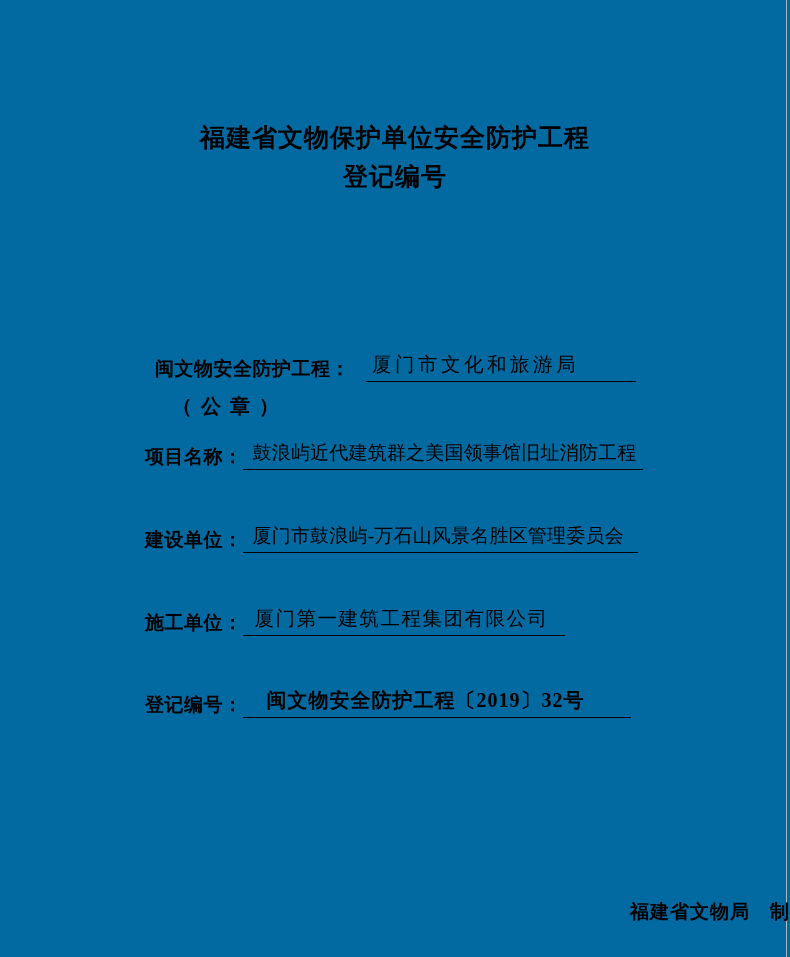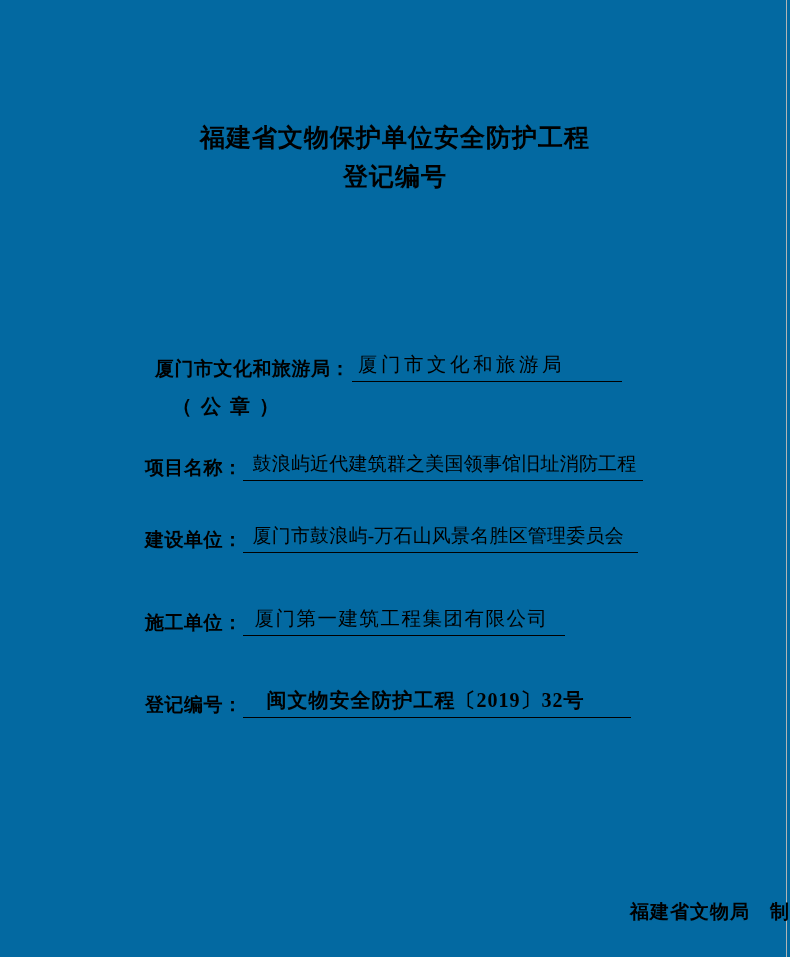--- a/index.html
+++ b/index.html
@@ -52,37 +52,36 @@
     border-bottom: 1.5px solid #000000;
     font-size: 19.5px;
     padding-bottom: 3px;
     vertical-align: bottom;
   }
   .row-dept            { top: 351px; left: 155px; }
   .row-dept .field-value {
     width: 270px;
     padding-left: 6px;
     letter-spacing: 3.5px;
-    margin-left: 2px;
+    margin-left: 16px;
   }
   .row-seal {
     top: 393px;
     left: 172px;
     font-weight: bold;
     font-size: 20px;
     letter-spacing: 2px;
     font-family: Liberation Serif, serif;
   }
   .row-project         { top: 440px; left: 145px; }
   .row-project .field-value {
     width: 400px;
     padding-left: 10px;
     letter-spacing: 0.2px;
     font-size: 19px;
-    margin-top: 11px;
   }
   .row-builder         { top: 523px; left: 145px; }
   .row-builder .field-value {
     width: 395px;
     padding-left: 10px;
     letter-spacing: 0.2px;
     font-size: 19px;
   }
   .row-constructor     { top: 605px; left: 145px; }
   .row-constructor .field-value {
@@ -117,21 +116,21 @@
 <div class="page">
 
   <div class="edge-line"></div>
 
   <div class="title-block">
     <div>福建省文物保护单位安全防护工程</div>
     <div>登记编号</div>
   </div>
 
   <div class="form-row row-dept">
-    <span class="field-label">厦门市文化和旅游局：</span><span class="field-value">厦门市文化和旅游局</span>
+    <span class="field-label">闽文物安全防护工程：</span><span class="field-value">厦门市文化和旅游局</span>
   </div>
 
   <div class="form-row row-seal">（ 公 章 ）</div>
 
   <div class="form-row row-project">
     <span class="field-label">项目名称：</span><span class="field-value">鼓浪屿近代建筑群之美国领事馆旧址消防工程</span>
   </div>
 
   <div class="form-row row-constructor">
     <span class="field-label">施工单位：</span><span class="field-value">厦门第一建筑工程集团有限公司</span>

